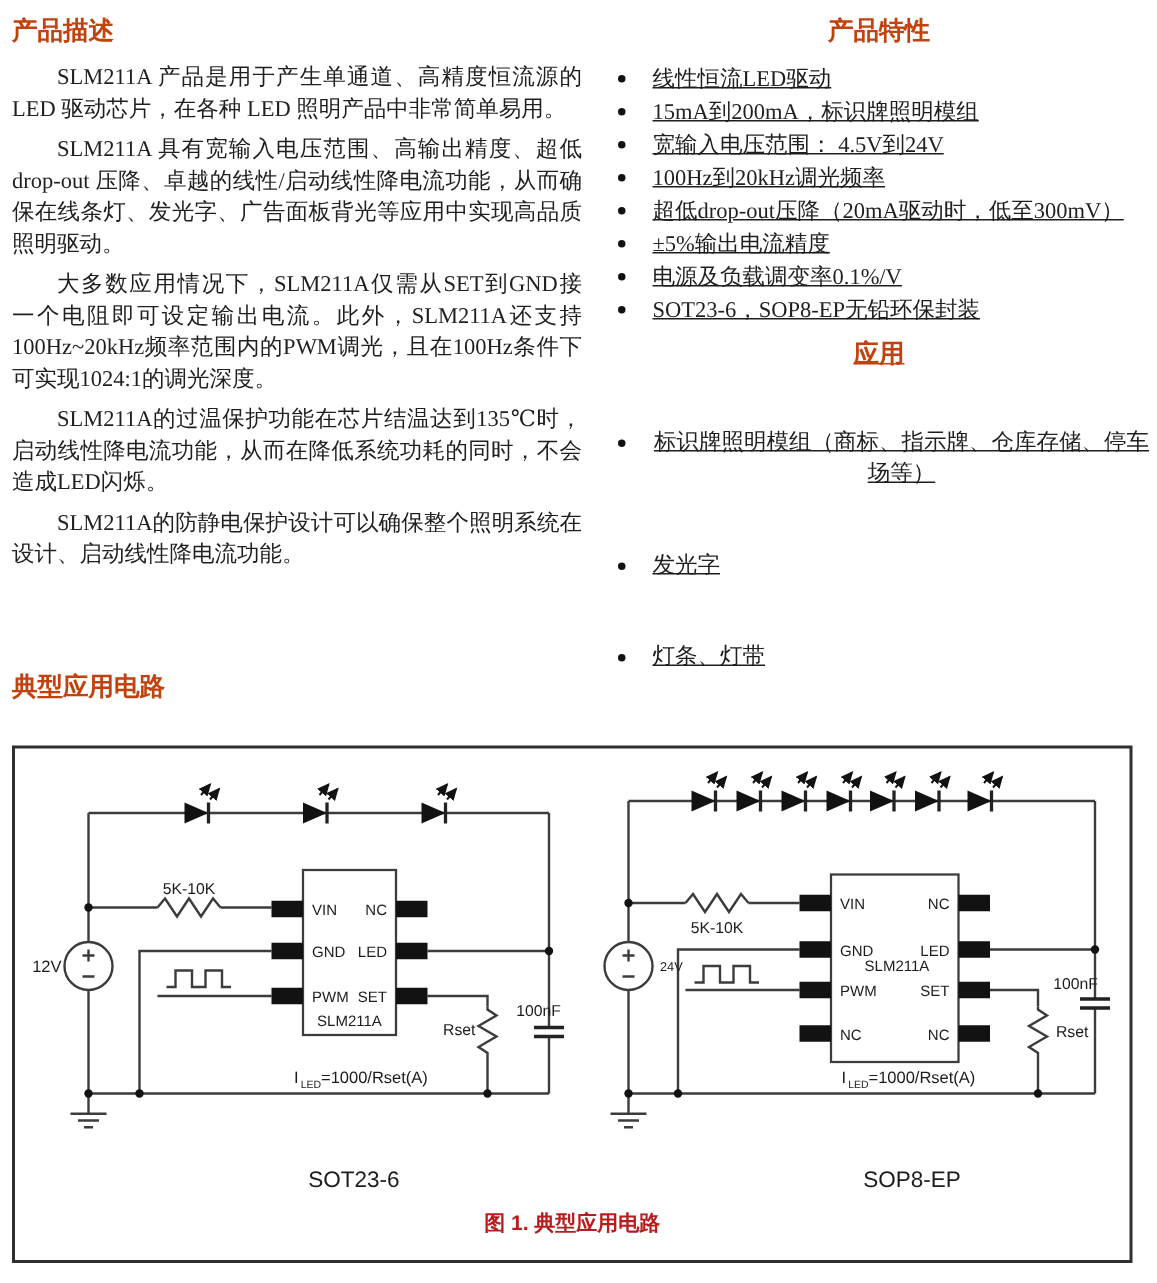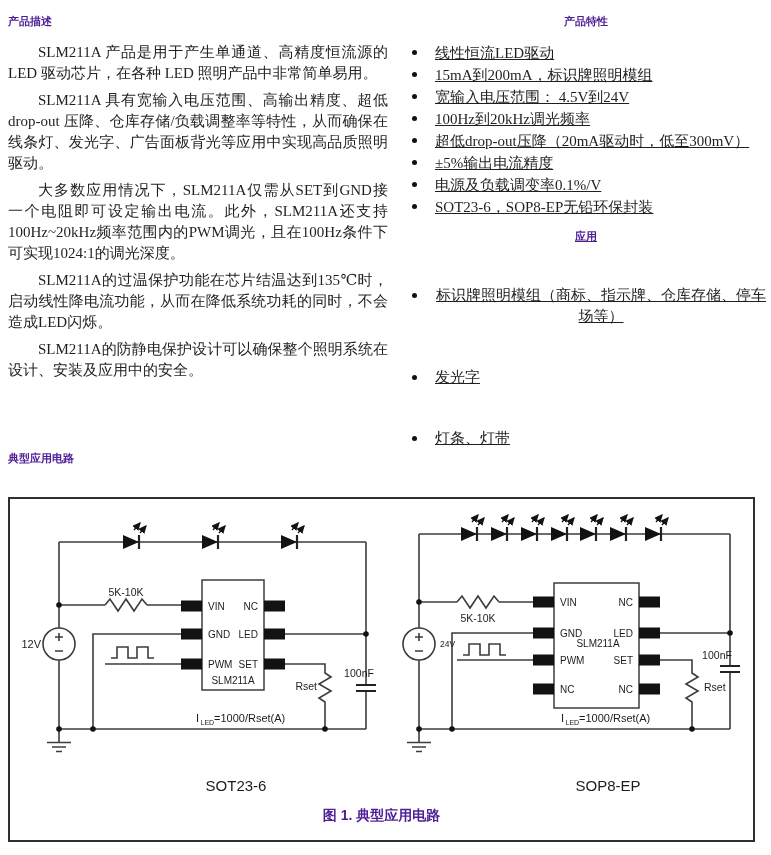--- a/index.html
+++ b/index.html
@@ -1,35 +1,35 @@
 <!DOCTYPE html>
 <html><head>
 <meta charset="utf-8">
 <style>
   html,body{margin:0;padding:0;background:#fff;}
   .page{position:relative;width:771px;height:855px;background:#fff;overflow:hidden;
         color:#1f1f1f;font-family:"Liberation Serif","DejaVu Serif",serif;}
   .doc-h{font-family:"Liberation Sans","DejaVu Sans",sans-serif;font-weight:bold;
-         font-size:11px;line-height:18px;color:#4c1d95;margin:0;}
+         font-size:17px;line-height:18px;color:#c2410c;margin:0;}
   .col-left{position:absolute;left:8px;top:12px;width:380px;}
   .col-left .doc-h{margin-bottom:12px;}
   .col-left p{margin:0 0 6px;font-size:15px;line-height:21px;text-align:justify;text-indent:2em;}
   .col-right{position:absolute;left:405px;top:12px;width:362px;text-align:center;}
   .list{margin:12px 0 0;text-decoration:underline;}
   .li{display:flex;font-size:15px;line-height:22px;}
   .apps .li{line-height:21px;margin-top:40px;}
   .dot{flex:none;width:5px;height:5px;border-radius:50%;background:#111;margin:8px 18px 0 7px;}
   .apps-h{margin-top:9px;text-decoration:underline;}
   .section-h{position:absolute;left:8px;top:449px;}
   .figure-box{position:absolute;left:8px;top:497px;width:747px;height:345px;
               border:2px solid #2f2f2f;box-sizing:border-box;}
   .figure-box svg{position:absolute;left:0;top:0;}
   .fig-caption{position:absolute;left:0;top:308px;width:100%;text-align:center;
                font-family:"Liberation Sans","DejaVu Sans",sans-serif;
-               font-weight:bold;font-size:14px;color:#4c1d95;}
+               font-weight:bold;font-size:14px;color:#b91c1c;}
   .wire{stroke:#3c3c3c;stroke-width:1.6;fill:none;}
   .wire2{stroke:#222;stroke-width:2.2;fill:none;}
   .blk{fill:#121212;stroke:none;}
   .chip{fill:#fff;stroke:#3c3c3c;stroke-width:1.5;}
   .lbl{font-family:"Liberation Sans","DejaVu Sans",sans-serif;fill:#1c1c1c;}
   .pin{font-size:10px;}
   .sm{font-size:10.5px;}
   .tiny{font-size:8.5px;}
   .pkg{font-size:15px;}
   .frm{font-size:11px;}
@@ -37,24 +37,24 @@
   .arrowline{stroke:#121212;stroke-width:1.3;fill:none;}
 </style>
 </head>
 <body>
 
 <div class="page">
 
   <div class="col-left">
     <h2 class="doc-h">产品描述</h2>
     <p>SLM211A 产品是用于产生单通道、高精度恒流源的 LED 驱动芯片，在各种 LED 照明产品中非常简单易用。</p>
-    <p>SLM211A 具有宽输入电压范围、高输出精度、超低 drop-out 压降、仓库存储/负载调整率等特性，从而确保在线条灯、发光字、广告面板背光等应用中实现高品质照明驱动。</p>
+    <p>SLM211A 具有宽输入电压范围、高输出精度、超低 drop-out 压降、卓越的线性/启动线性降电流功能，从而确保在线条灯、发光字、广告面板背光等应用中实现高品质照明驱动。</p>
     <p>大多数应用情况下，SLM211A仅需从SET到GND接 一个电阻即可设定输出电流。此外，SLM211A还支持100Hz~20kHz频率范围内的PWM调光，且在100Hz条件下可实现1024:1的调光深度。</p>
     <p>SLM211A的过温保护功能在芯片结温达到135℃时，启动线性降电流功能，从而在降低系统功耗的同时，不会造成LED闪烁。</p>
-    <p>SLM211A的防静电保护设计可以确保整个照明系统在设计、安装及应用中的安全。</p>
+    <p>SLM211A的防静电保护设计可以确保整个照明系统在设计、启动线性降电流功能。</p>
   </div>
 
   <div class="col-right">
     <h2 class="doc-h">产品特性</h2>
     <div class="list">
       <div class="li">
           <span class="dot"></span>
           <span>线性恒流LED驱动</span>
         </div>
       <div class="li">

